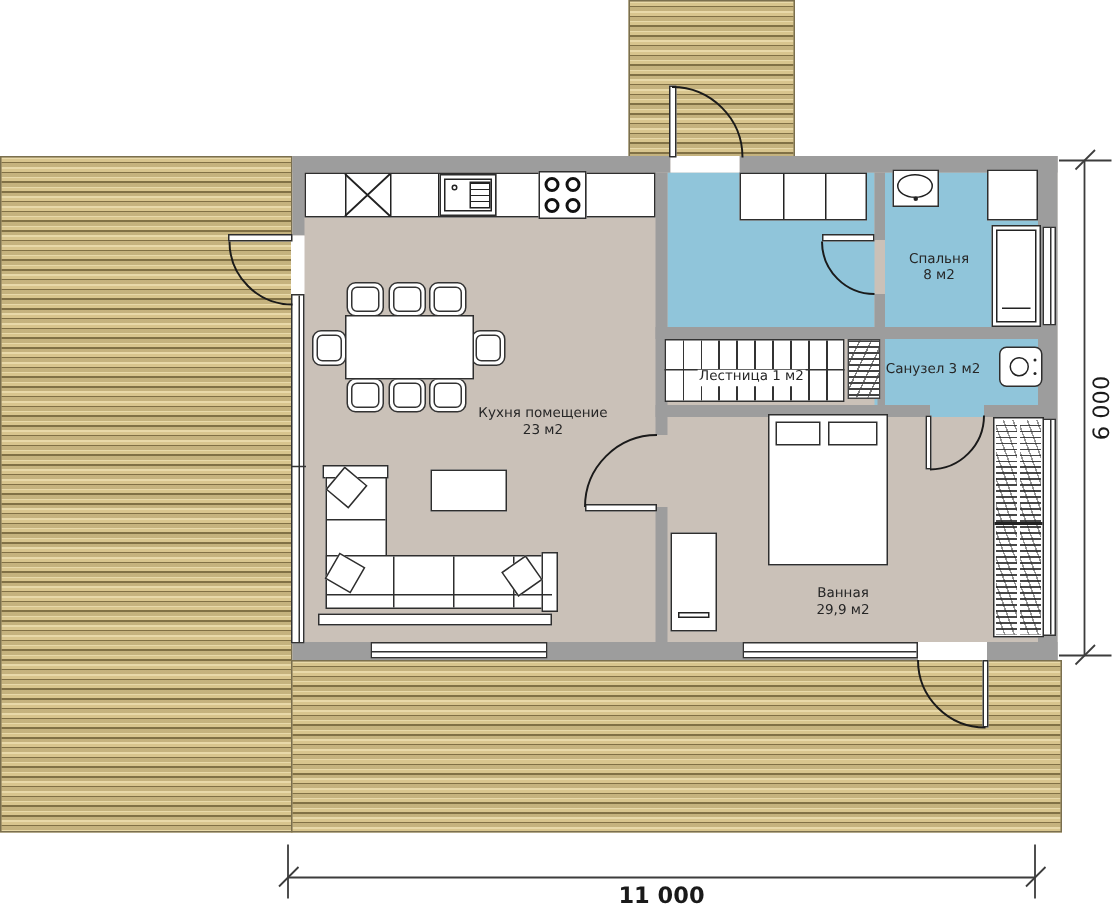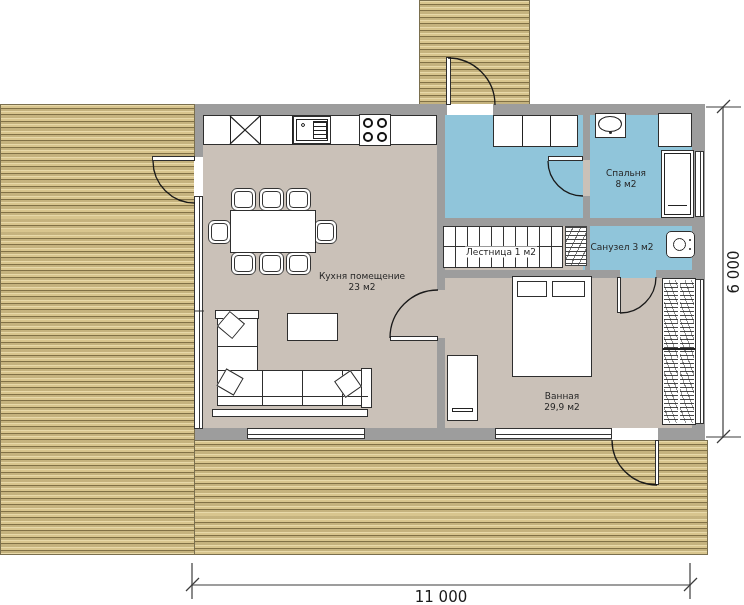--- a/index.html
+++ b/index.html
@@ -209,16 +209,16 @@
     <div style="background:#fff;padding:0 1px;">Лестница 1 м2</div>
   </div>
   <div class="lbl" style="left:622px;top:247px;">
     <div>Санузел 3 м2</div>
   </div>
   <div class="lbl" style="left:562px;top:402px;">
     <div>Ванная</div>
     <div>29,9 м2</div>
   </div>
 
-  <div class="dim" style="left:441px;top:588px;transform:translateX(-50%);">11 000</div>
+  <div class="dim" style="left:441px;top:588px;transform:translateX(-50%);font-weight:bold;">11 000</div>
   <div class="dim" style="left:734px;top:272px;transform:translate(-50%,-50%) rotate(-90deg);">6 000</div>
 
 </div>
 
 </body></html>

